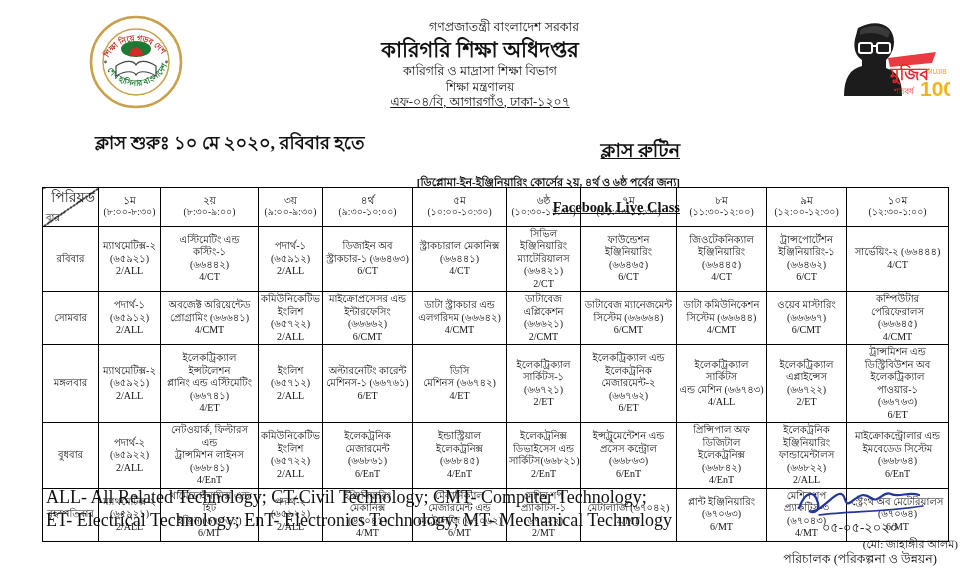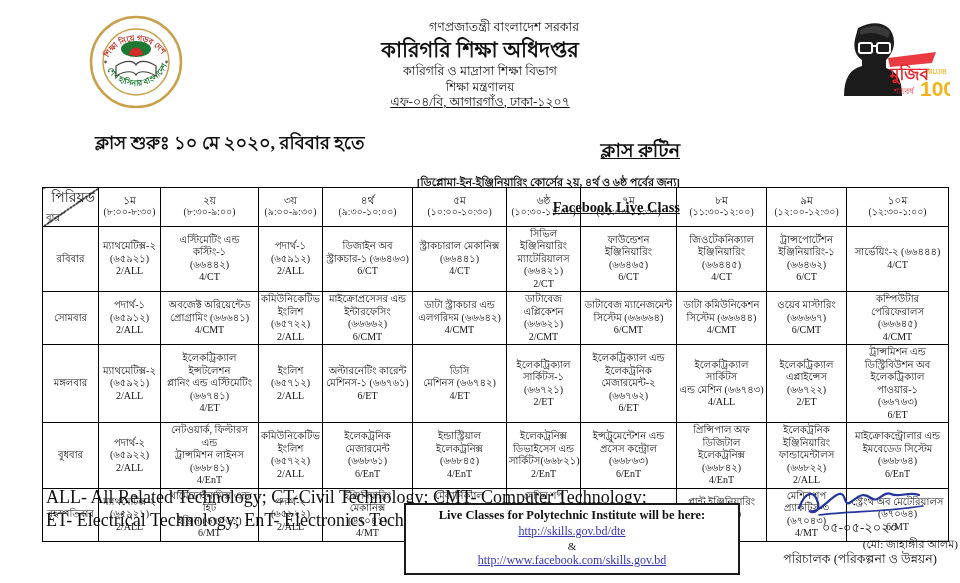--- a/index.html
+++ b/index.html
@@ -323,26 +323,20 @@
 6/MT</td>
     </tr>
   </tbody>
     </table>
 
   <div class="legend">
     <div>ALL- All Related Technology; CT-Civil Technology; CMT- Computer Technology;</div>
     <div>ET- Electrical Technology; EnT- Electronics Technology; MT- Mechanical Technology</div>
   </div>
 
-  <div class="live-box">
-    <div class="bt">Live Classes for Polytechnic Institute will be here:</div>
-    <a href="#" style="color:#3535b8">http://skills.gov.bd/dte</a>
-    <div class="amp">&amp;</div>
-    <a href="#" style="color:#3535b8">http://www.facebook.com/skills.gov.bd</a>
-  </div>
 
   <div class="sig-block">
     <svg width="150" height="32" viewBox="0 0 150 32">
       <path d="M14 22 C20 6, 28 4, 32 14 C36 24, 30 28, 24 25 C34 28, 46 10, 54 8 C62 6, 58 22, 66 16 C74 10, 78 6, 86 12 C94 18, 98 4, 106 8 C114 12, 124 5, 134 9" stroke="#24359c" stroke-width="2.2" fill="none" stroke-linecap="round"></path>
       <path d="M34 29 C64 25, 100 26, 138 20" stroke="#24359c" stroke-width="1.6" fill="none" stroke-linecap="round"></path>
     </svg>
     <div class="sig-date">০৫-০৫-২০২০</div>
     <div class="sig-name">(মো: জাহাঙ্গীর আলম)</div>
     <div class="sig-desig">পরিচালক (পরিকল্পনা ও উন্নয়ন)</div>
   </div>

